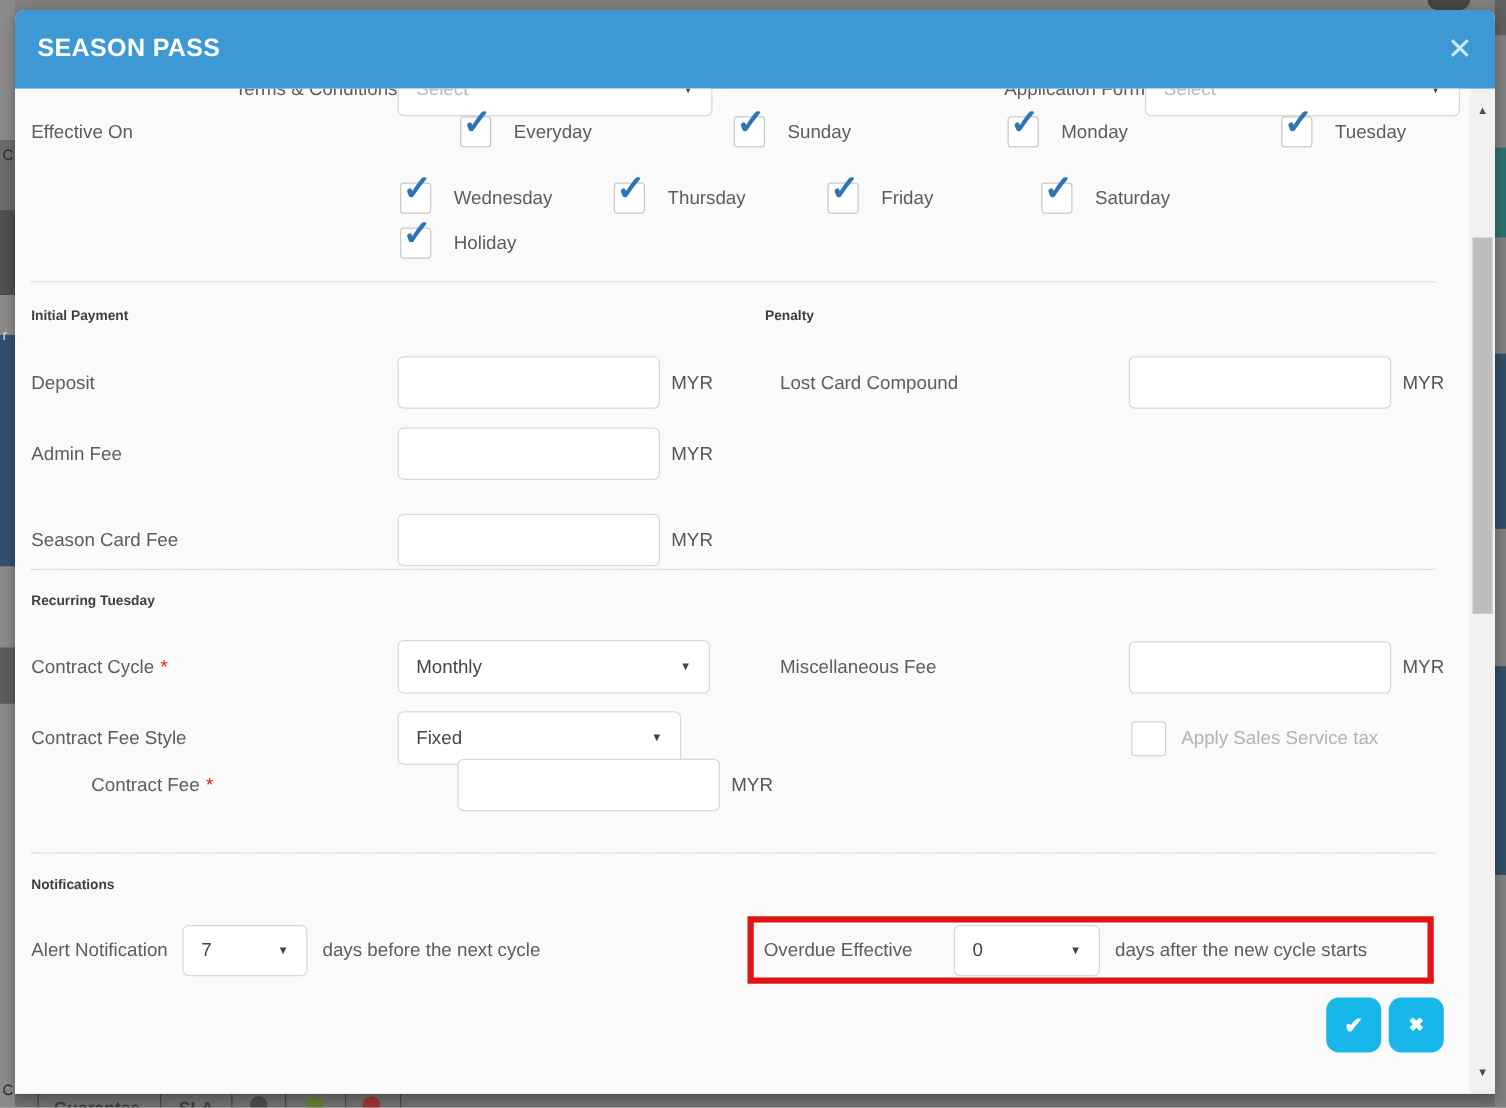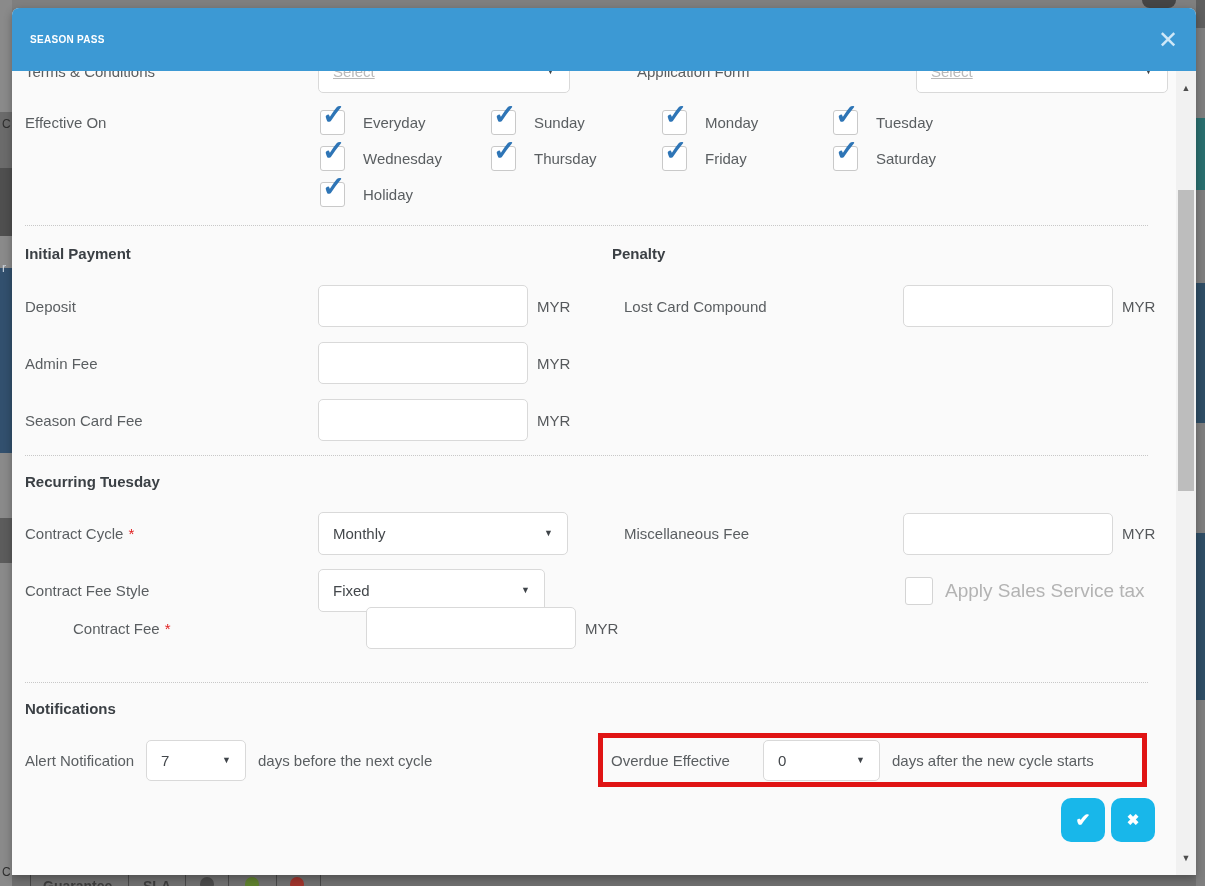--- a/index.html
+++ b/index.html
@@ -22,48 +22,48 @@
   .bg-top .blob { position:absolute; left:1142px; top:0; width:34px; height:8px; background:#454545; border-radius:0 0 10px 10px; }
   .bg-bottom { position:absolute; left:0; top:875px; width:1205px; height:11px; background:#6f6f6f; overflow:hidden; z-index:0; }
   .bg-bottom .cell { position:absolute; top:0; font-size:14px; font-weight:bold; color:#3c3c3c; line-height:22px; }
   .bg-bottom .vsep { position:absolute; top:0; width:1px; height:11px; background:#474747; }
   .bg-bottom .circ { position:absolute; top:2px; width:14px; height:14px; border-radius:50%; }
 
   
   .modal { position:absolute; left:12px; top:8px; width:1184px; height:867px; background:#fafafa;
            border-radius:7px 7px 0 0; overflow:hidden; z-index:2; box-shadow:0 3px 9px rgba(0,0,0,.3); }
   .modal-header { height:63px; background:#3c99d4; display:flex; align-items:center; padding:0 18px; }
-  .modal-title { flex:1; color:#ffffff; font-weight:bold; font-size:10px; letter-spacing:.3px; }
+  .modal-title { flex:1; color:#ffffff; font-weight:bold; font-size:20px; letter-spacing:.3px; }
   .close-btn { color:#cfe8f8; font-size:24px; line-height:24px; cursor:pointer; font-weight:normal; }
 
   .modal-body { position:absolute; top:63px; left:0; width:1164px; height:804px; overflow:hidden; background:#fafafa; }
   .content { position:absolute; left:0; top:0; width:100%; height:100%; }
 
   .abs-row { position:absolute; left:0; display:flex; align-items:center; }
   .lbl { color:#5a5e61; font-size:15px; flex:none; }
-  .heading { color:#3b4045; font-weight:bold; font-size:15px; flex:none; }
+  .heading { color:#3b4045; font-weight:bold; font-size:11px; flex:none; }
   .req { color:#e02020; margin-left:5px; font-size:15px; }
   .sel { background:#fff; border:1px solid #d9d9d9; border-radius:5px; display:flex; align-items:center;
          justify-content:space-between; padding:0 14px; color:#43474b; font-size:15px; flex:none; cursor:pointer; }
-  .sel .ph { color:#b9b9b9;text-decoration:underline; }
+  .sel .ph { color:#b9b9b9; }
   .caret { font-size:9px; color:#3f4449; line-height:9px; }
   .tinput { background:#fff; border:1px solid #d9d9d9; border-radius:5px; width:210px; height:42px; flex:none;
             font-family:inherit; font-size:15px; color:#43474b; padding:0 10px; outline:none; }
   .myr { color:#55585b; font-size:15px; margin-left:9px; flex:none; }
   .cb { width:25px; height:25px; background:#fff; border:1px solid #c9c9c9; border-radius:3px; position:relative; flex:none; cursor:pointer; }
   .cb .ck { position:absolute; top:-10px; left:1px; font-size:28px; font-weight:bold; color:#2e75b6; line-height:1; }
   .cb-big { width:28px; height:28px; border-color:#d4d4d4; }
   .day { display:flex; align-items:center; width:171px; flex:none; }
   .day .lbl { margin-left:18px; }
   .divider { position:absolute; left:13px; right:28px; border-top:1px dotted #c8c8c8; }
   .fgroup-l { width:600px; display:flex; align-items:center; flex:none; }
   .fgroup-r { display:flex; align-items:center; flex:none; }
   .lcol { width:306px; padding-left:13px; flex:none; }
   .rcol { width:291px; padding-left:12px; flex:none; }
-  .muted { color:#b3b3b3; font-size:19px; margin-left:12px; }
+  .muted { color:#b3b3b3; font-size:15px; margin-left:12px; }
 
   .hl-box { position:absolute; left:586px; top:662px; width:549px; height:54px; border:5px solid #e01414;
             display:flex; align-items:center; }
   .hl-box .hlbl { margin-left:8px; width:152px; flex:none; }
 
   .round-btn { position:absolute; top:727px; width:44px; height:44px; border-radius:10px; background:#18b7ea;
                display:flex; align-items:center; justify-content:center; color:#fff; cursor:pointer; border:none; }
   .round-btn.ok { left:1049px; font-size:18px; font-weight:bold; }
   .round-btn.no { left:1099px; font-size:15px; font-weight:bold; }
 
@@ -109,34 +109,34 @@
 
 <div class="modal">
   <div class="modal-header">
     <span class="modal-title">SEASON PASS</span>
     <span class="close-btn">✕</span>
   </div>
 
   <div class="modal-body">
     <div class="content">
 
-      <div class="abs-row" style="top:-22px; height:44px;">
+      <div class="abs-row" style="top:-22px; height:44px;text-align:right;">
         <span class="lbl lcol">Terms &amp; Conditions</span>
         <div class="sel" style="width:252px; height:44px;">
           <span class="ph">Select</span>
           <span class="caret">▼</span>
         </div>
         <span class="lbl rcol" style="margin-left:55px;">Application Form</span>
         <div class="sel" style="width:252px; height:44px;">
           <span class="ph">Select</span>
           <span class="caret">▼</span>
         </div>
       </div>
 
-      <div class="abs-row" style="top:36px; height:30px;">
+      <div class="abs-row" style="top:19px; height:30px;gap:48px;">
         <span class="lbl" style="width:308px; padding-left:13px;">Effective On</span>
         <div class="day">
           <span class="cb">
               <span class="ck">✓</span>
             </span>
           <span class="lbl">Everyday</span>
         </div>
         <div class="day">
           <span class="cb">
               <span class="ck">✓</span>
@@ -212,21 +212,21 @@
           <span class="myr">MYR</span>
         </div>
       </div>
 
       <div class="abs-row" style="top:271px; height:42px;justify-content:space-between;">
         <span class="lbl lcol">Admin Fee</span>
         <input class="tinput" style="">
         <span class="myr">MYR</span>
       </div>
 
-      <div class="abs-row" style="top:328px; height:42px;">
+      <div class="abs-row" style="top:340px; height:42px;">
         <span class="lbl lcol">Season Card Fee</span>
         <input class="tinput" style="">
         <span class="myr">MYR</span>
       </div>
 
       <div class="divider" style="top:384px;"></div>
 
       <div class="abs-row" style="top:398px; height:24px;">
         <span class="heading" style="padding-left:13px;">Recurring Tuesday</span>
       </div>

